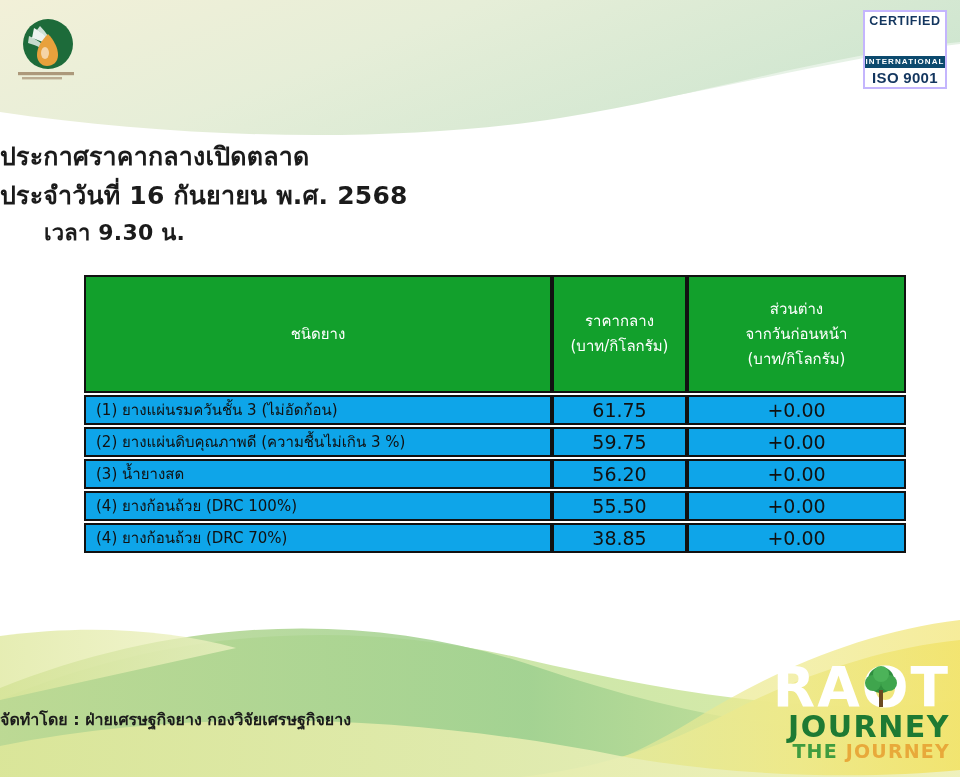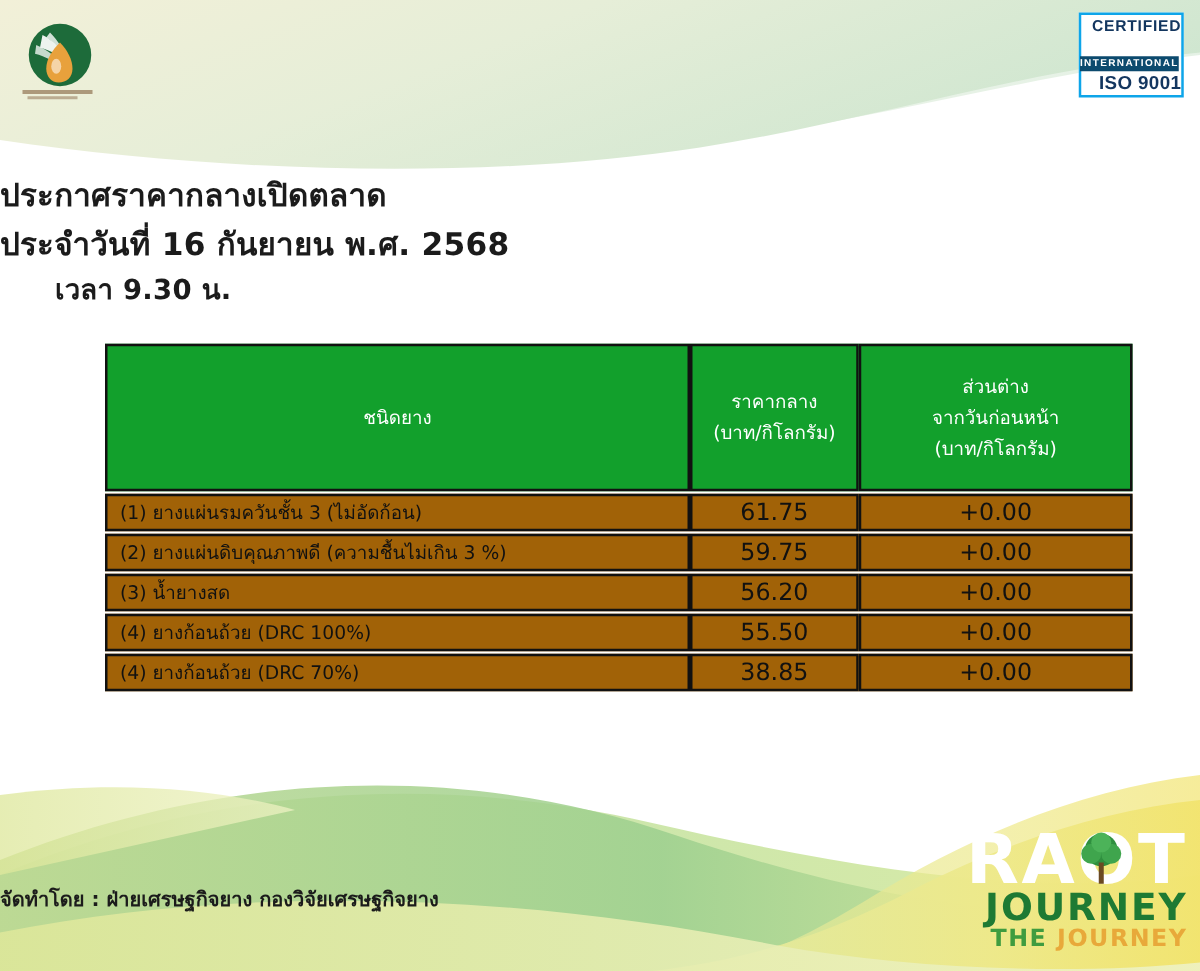--- a/index.html
+++ b/index.html
@@ -33,27 +33,27 @@
     left: 12px;
     top: 14px;
     width: 78px;
     height: 70px;
   }
   .qa-badge {
     position: absolute;
     right: 13px;
     top: 10px;
     width: 84px;
-    height: 68px;
-    border: 2px solid #0ea5e9;
+    height: 79px;
+    border: 2px solid #c4b5fd;
     background: #ffffff;
     box-sizing: border-box;
     display: flex;
     flex-direction: column;
-    align-items: flex-end;
+    align-items: center;
   }
   .qa-certified {
     font-size: 12.5px;
     font-weight: bold;
     letter-spacing: 0.6px;
     text-align: center;
     color: #13365f;
     line-height: 16px;
     padding-top: 1px;
     font-family: "Liberation Sans", sans-serif;
@@ -140,21 +140,21 @@
     vertical-align: middle;
     line-height: 25px;
     padding: 6px 4px;
     height: 118px;
   }
   .col-type  { width: 468px; }
   .col-price { width: 135px; }
   .col-diff  { width: 219px; }
 
   .price-table tbody td {
-    background: #a16207;
+    background: #0ea5e9;
     height: 28px;
     vertical-align: middle;
   }
   .cell-type {
     text-align: left;
     padding-left: 10px;
     font-size: 15px;
     color: #111111;
   }
   .cell-price, .cell-diff {

